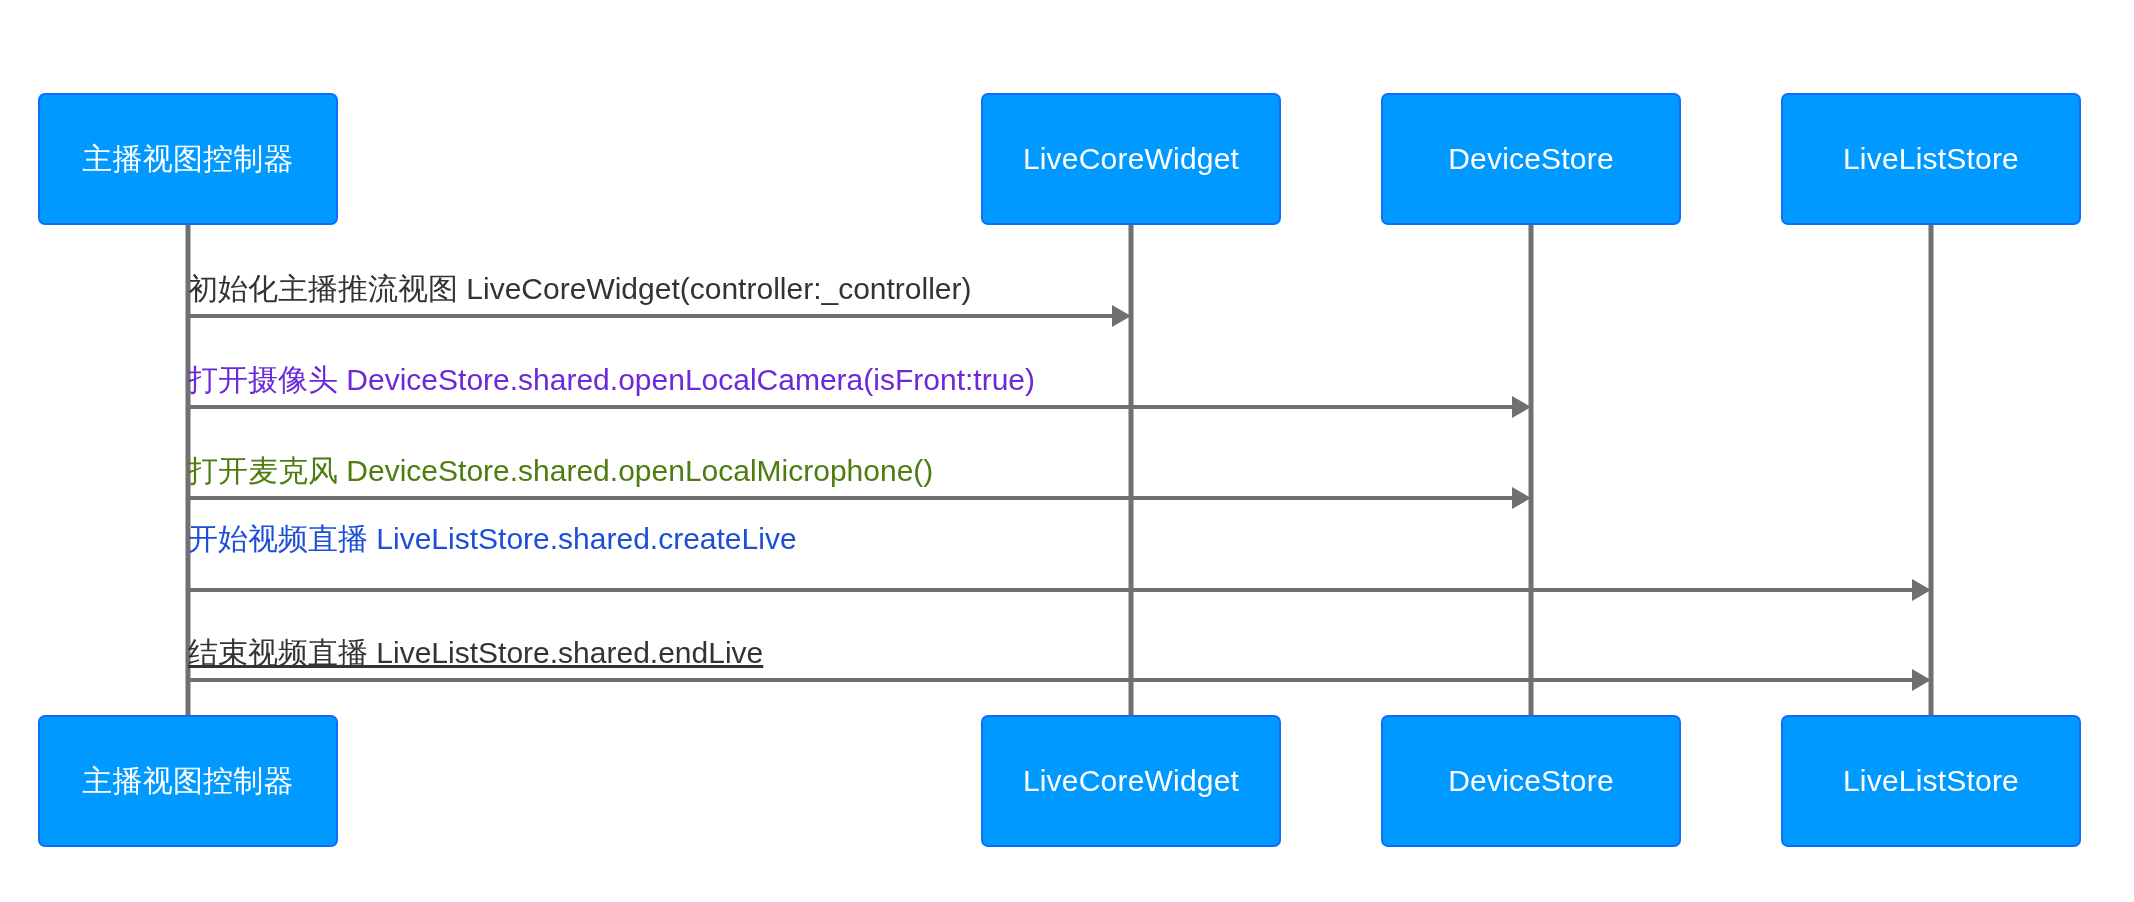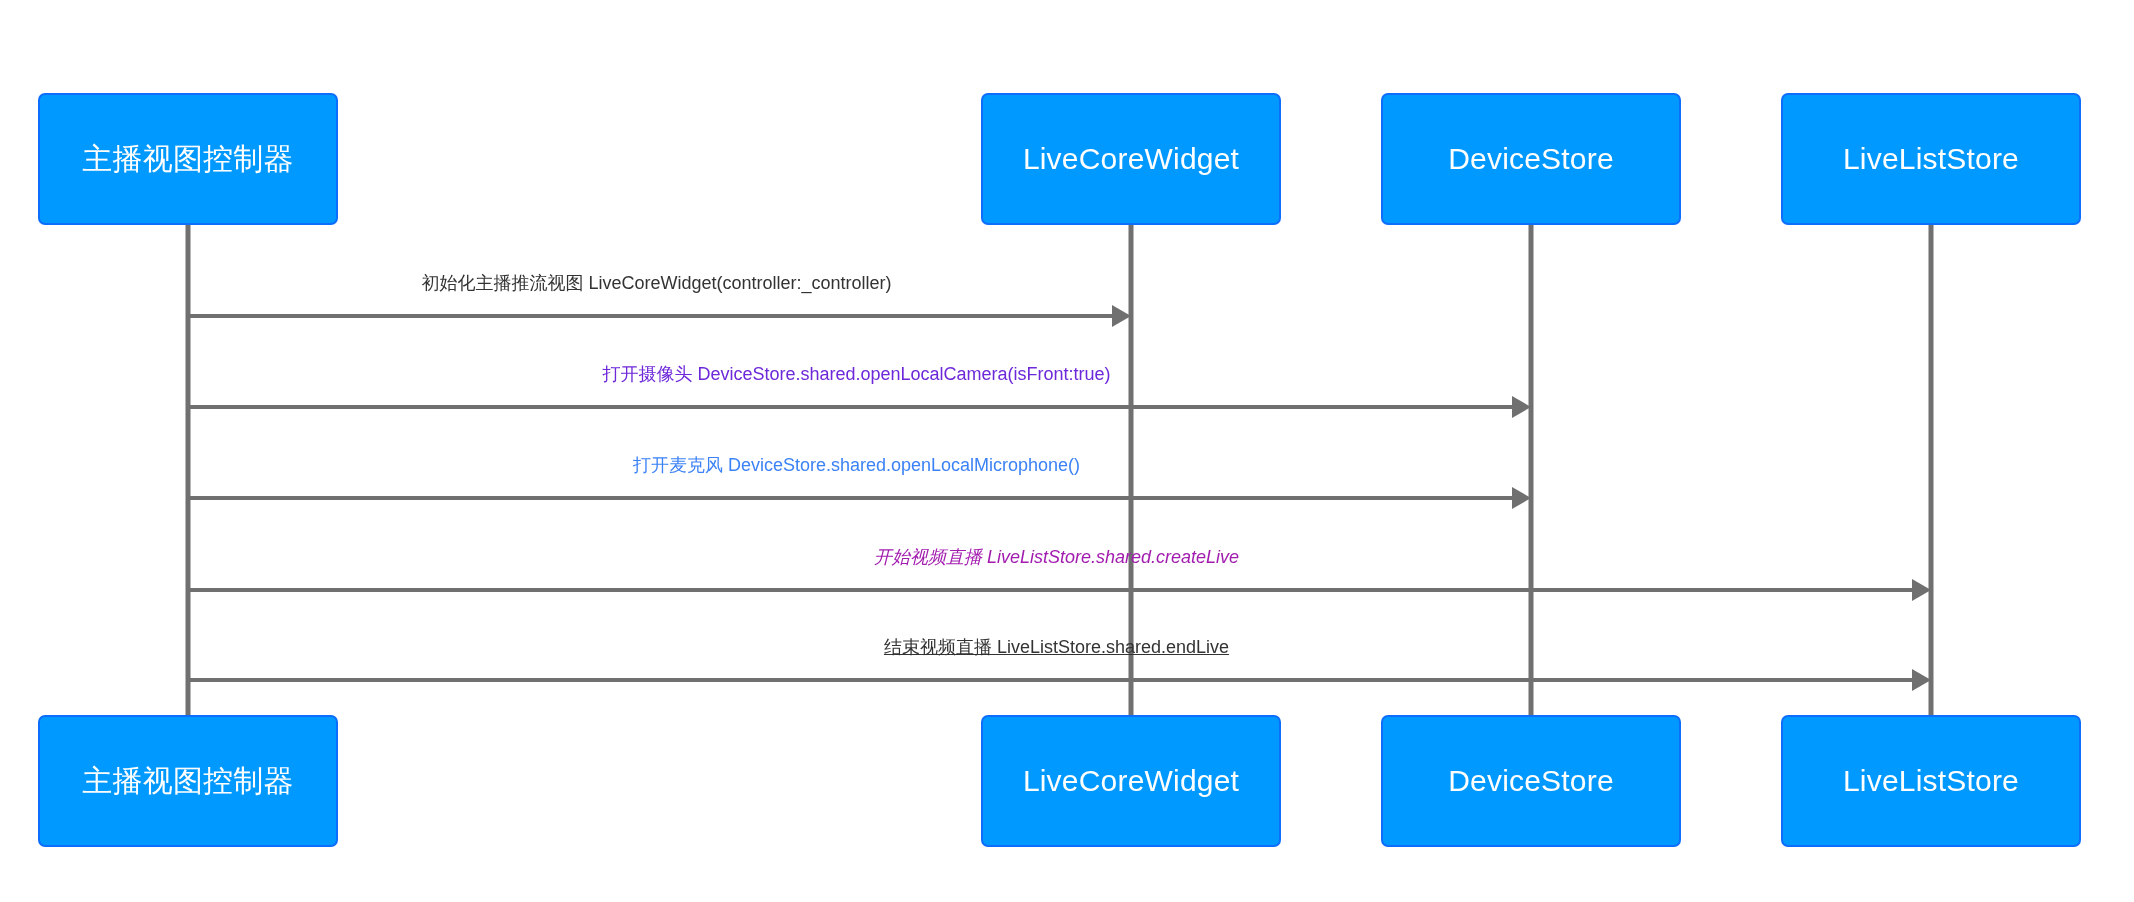--- a/index.html
+++ b/index.html
@@ -50,24 +50,24 @@
   .msg-arrowhead {
     position: absolute;
     width: 0;
     height: 0;
     border-top: 11px solid transparent;
     border-bottom: 11px solid transparent;
     border-left: 19px solid #707070;
   }
   .msg-label {
     position: absolute;
-    font-size: 18px;
+    font-size: 30px;
     color: #333333;
     white-space: nowrap;
-    text-align: center;
+    text-align: left;
     line-height: 1;
   }
 </style>
 </head>
 <body>
 
 <div id="diagram-root" style="width: 2134px; height: 902px; background: rgb(255, 255, 255);">
   <div id="lifeline-layer">
       <div class="lifeline" style="left: 188px; top: 225px; height: 490px; background: rgb(112, 112, 112);"></div>
       <div class="lifeline" style="left: 1131px; top: 225px; height: 490px; background: rgb(112, 112, 112);"></div>
@@ -81,26 +81,26 @@
         <div class="msg-label" style="left: 188px; width: 937px; top: 274px; color: rgb(51, 51, 51);">初始化主播推流视图 LiveCoreWidget(controller:_controller)</div>
       </div>
       <div>
         <div class="msg-line" style="left: 188px; top: 405px; width: 1324px; background: rgb(112, 112, 112);"></div>
         <div class="msg-arrowhead" style="left: 1512px; top: 396px; border-left-color: rgb(112, 112, 112);"></div>
         <div class="msg-label" style="left: 188px; width: 1337px; top: 365px; color: #6d28d9;">打开摄像头 DeviceStore.shared.openLocalCamera(isFront:true)</div>
       </div>
       <div>
         <div class="msg-line" style="left: 188px; top: 496px; width: 1324px; background: rgb(112, 112, 112);"></div>
         <div class="msg-arrowhead" style="left: 1512px; top: 487px; border-left-color: rgb(112, 112, 112);"></div>
-        <div class="msg-label" style="left: 188px; width: 1337px; top: 456px; color: #3b82f6;">打开麦克风 DeviceStore.shared.openLocalMicrophone()</div>
+        <div class="msg-label" style="left: 188px; width: 1337px; top: 456px; color: #4d7c0f;">打开麦克风 DeviceStore.shared.openLocalMicrophone()</div>
       </div>
       <div>
         <div class="msg-line" style="left: 188px; top: 588px; width: 1724px; background: rgb(112, 112, 112);"></div>
         <div class="msg-arrowhead" style="left: 1912px; top: 579px; border-left-color: rgb(112, 112, 112);"></div>
-        <div class="msg-label" style="left: 188px; width: 1737px; top: 548px; color: #a21caf; font-style: italic;">开始视频直播 LiveListStore.shared.createLive</div>
+        <div class="msg-label" style="left: 188px; width: 1737px; top: 524px; color: #1d4ed8;">开始视频直播 LiveListStore.shared.createLive</div>
       </div>
       <div>
         <div class="msg-line" style="left: 188px; top: 678px; width: 1724px; background: rgb(112, 112, 112);"></div>
         <div class="msg-arrowhead" style="left: 1912px; top: 669px; border-left-color: rgb(112, 112, 112);"></div>
         <div class="msg-label" style="left: 188px; width: 1737px; top: 638px; color: rgb(51, 51, 51); text-decoration: underline;">结束视频直播 LiveListStore.shared.endLive</div>
       </div>
     </div>
   <div id="top-box-layer">
       <div class="participant-box cjk" style="left: 38px; width: 300px; top: 93px; height: 132px; background: rgb(0, 153, 255); border-color: rgb(13, 110, 253); color: rgb(255, 255, 255);">主播视图控制器</div>
       <div class="participant-box" style="left: 981px; width: 300px; top: 93px; height: 132px; background: rgb(0, 153, 255); border-color: rgb(13, 110, 253); color: rgb(255, 255, 255);">LiveCoreWidget</div>

